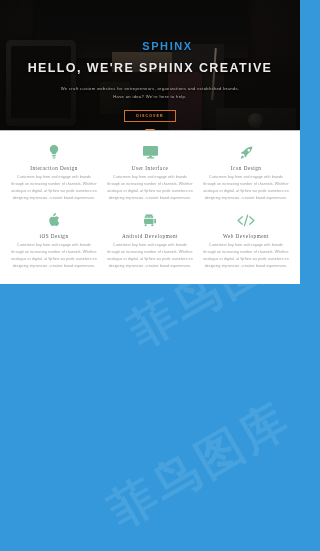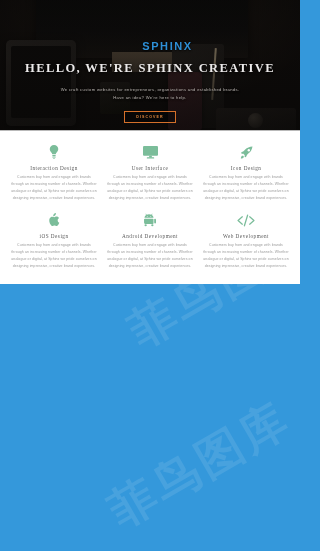--- a/index.html
+++ b/index.html
@@ -99,21 +99,21 @@
     color:#2e8fd6;
     font-size:11px;
     letter-spacing:1.6px;
     font-weight:700;
     text-shadow:0 1px 2px rgba(0,0,0,.9);
     padding-left:35px;
   }
   .hero-title {
     margin-top:9px;
     color:#eceaea;
-    font-family:Liberation Serif, serif;
+    font-family:Liberation Sans, sans-serif;
     font-size:12.5px;
     letter-spacing:1.4px;
     font-weight:700;
     text-shadow:0 1px 3px rgba(0,0,0,.95);
     white-space:nowrap;
   }
   .hero-sub {
     margin-top:10px;
     color:#bdb8b4;
     font-size:4.1px;

